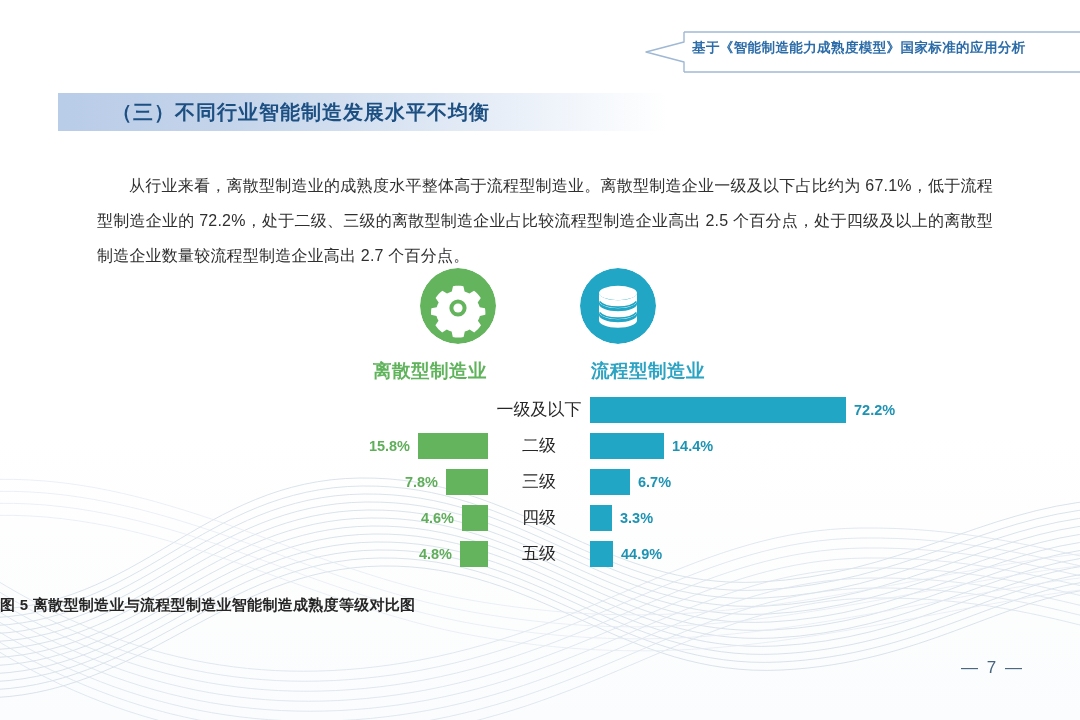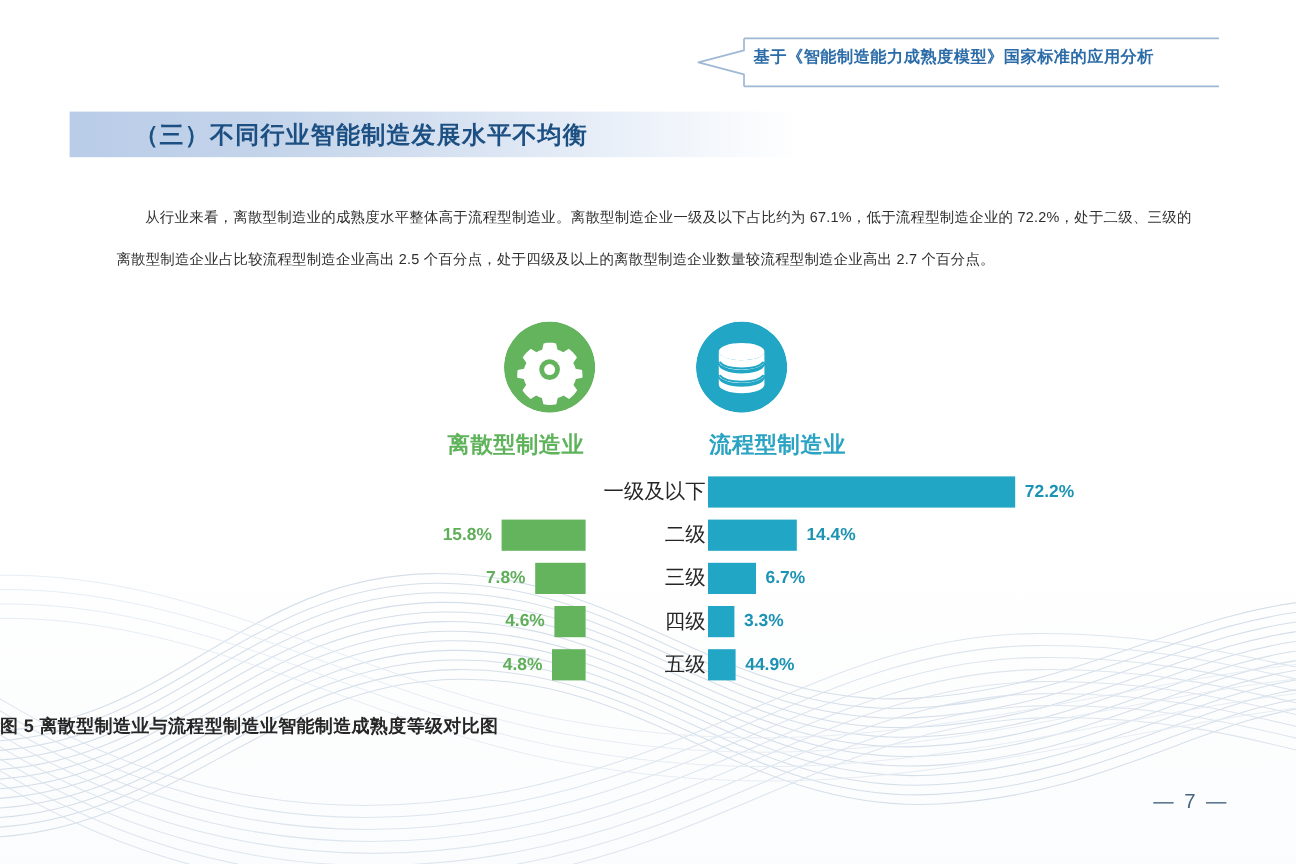--- a/index.html
+++ b/index.html
@@ -33,21 +33,21 @@
     height: 360px;
     pointer-events: none;
     z-index: 0;
   }
   .waves svg { display:block; width:100%; height:100%; }
 
   
   .rh {
     position: absolute;
     top: 30px;
-    left: 576px;
+    left: 640px;
     width: 440px;
     height: 44px;
     z-index: 3;
   }
   .rh-arrow { position:absolute; inset:0; width:440px; height:44px; }
   .rh-text {
     position: absolute;
     left: 52px;
     top: 9px;
     width: 384px;
@@ -79,21 +79,21 @@
     white-space: nowrap;
     z-index: 3;
   }
 
   
   .para {
     position: absolute;
     left: 97px;
     top: 152px;
     width: 896px;
-    font-size: 12px;
+    font-size: 16px;
     line-height: 35px;
     color: #2f2f2f;
     text-align: justify;
     text-indent: 2em;
     z-index: 3;
     letter-spacing: .2px;
   }
 
   
   .fig {
@@ -145,21 +145,21 @@
   .bar-l { height: 26px; background:#63b45d; }
 
   
   .cat {
     position: absolute;
     left: 490px;
     top: 0;
     width: 98px;
     height: 36px;
     line-height: 36px;
-    text-align: right;
+    text-align: center;
     font-size: 17px;
     color: #262626;
     white-space: nowrap;
   }
 
   
   .half-r {
     position: absolute;
     left: 590px;
     top: 0;

